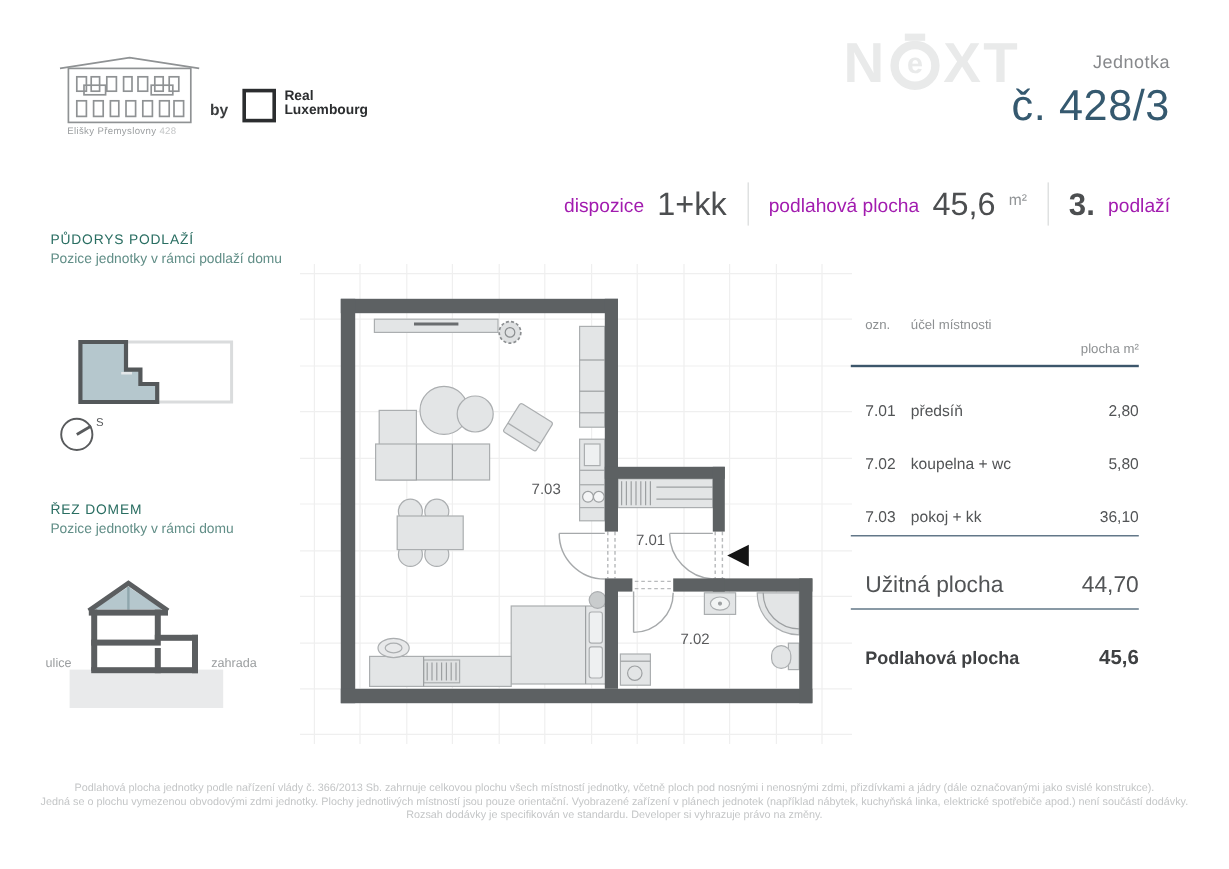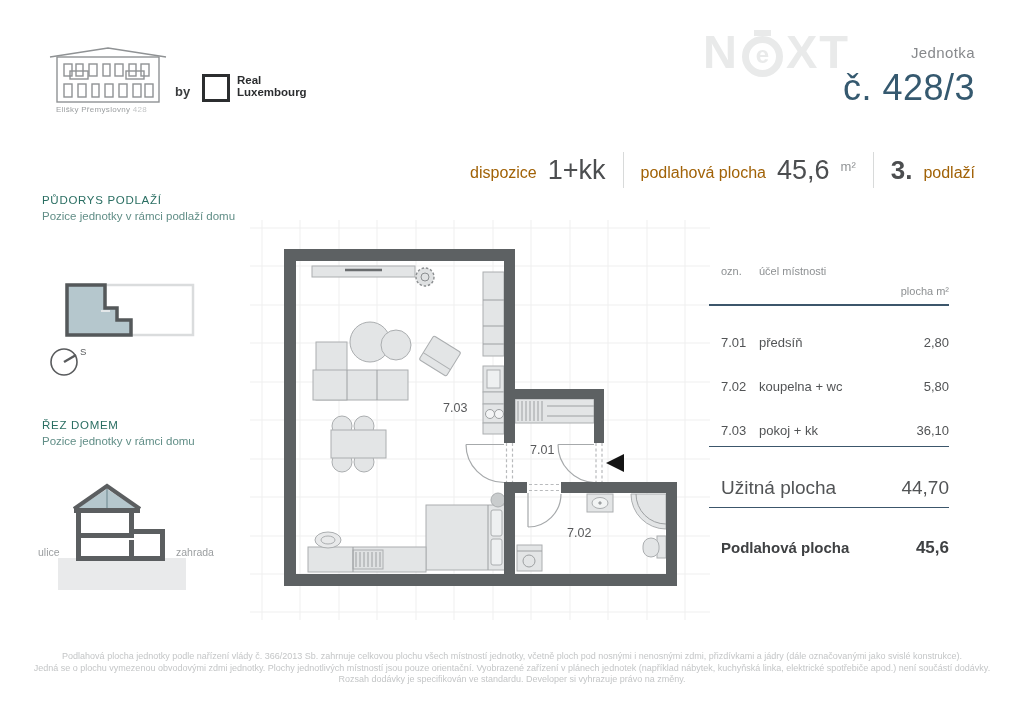--- a/index.html
+++ b/index.html
@@ -12,35 +12,35 @@
 
   
   .sketch-caption{left:56px;top:105px;font-size:8px;color:#9da0a2;letter-spacing:.3px;}
   .sketch-caption .num{color:#c5c7c8;}
   .by-label{left:175px;top:84px;font-size:13px;font-weight:700;color:#3a3c3e;}
   .rl-logo{left:202px;top:74px;display:flex;align-items:flex-start;gap:7px;}
   .rl-square{width:22px;height:22px;border:3px solid #2b2d2f;}
   .rl-text{font-size:11.5px;line-height:12px;font-weight:700;color:#2b2d2f;}
 
   
-  .watermark{left:703px;top:30px;display:flex;align-items:center;color:#e9eaea;font-weight:700;}
+  .watermark{left:703px;top:30px;display:flex;align-items:flex-start;color:#e9eaea;font-weight:700;}
   .wm-letter{font-size:47px;line-height:44px;letter-spacing:2px;}
   .wm-circle{width:27px;height:27px;border:7px solid #e9eaea;border-radius:50%;
     display:flex;align-items:center;justify-content:center;position:relative;top:4px;margin:0 3px;}
   .wm-circle .e{font-size:24px;line-height:24px;font-weight:700;color:#e9eaea;position:relative;top:-1px;}
   .wm-caret{position:absolute;top:-13px;left:5px;width:17px;height:6px;background:#e9eaea;}
 
   
   .unit-block{right:49px;top:44px;text-align:right;}
   .unit-label{font-size:15px;color:#87898c;letter-spacing:.4px;}
   .unit-number{font-size:36px;color:#35596f;margin-top:6px;letter-spacing:.5px;}
 
   
   .spec-line{right:49px;top:152px;display:flex;align-items:center;gap:11px;}
-  .spec-label{font-size:16px;color:#a16207;position:relative;top:3px;}
+  .spec-label{font-size:16px;color:#a21caf;position:relative;top:3px;}
   .spec-big{font-size:27px;color:#4c4e50;font-weight:500;text-align:center;}
   .spec-unit{font-size:13px;color:#919496;position:relative;top:-4px;}
   .spec-sep{width:1px;height:36px;background:#d8dada;margin:0 6px;}
   .spec-floor{font-size:26px;color:#4c4e50;font-weight:700;}
 
   
   .side-title{font-size:11.5px;font-weight:400;color:#2a6e62;letter-spacing:.7px;}
   .side-sub{font-size:11.5px;color:#618e87;margin-top:4px;}
   .sec-pudorys{left:42px;top:194px;}
   .sec-rez{left:42px;top:419px;}

